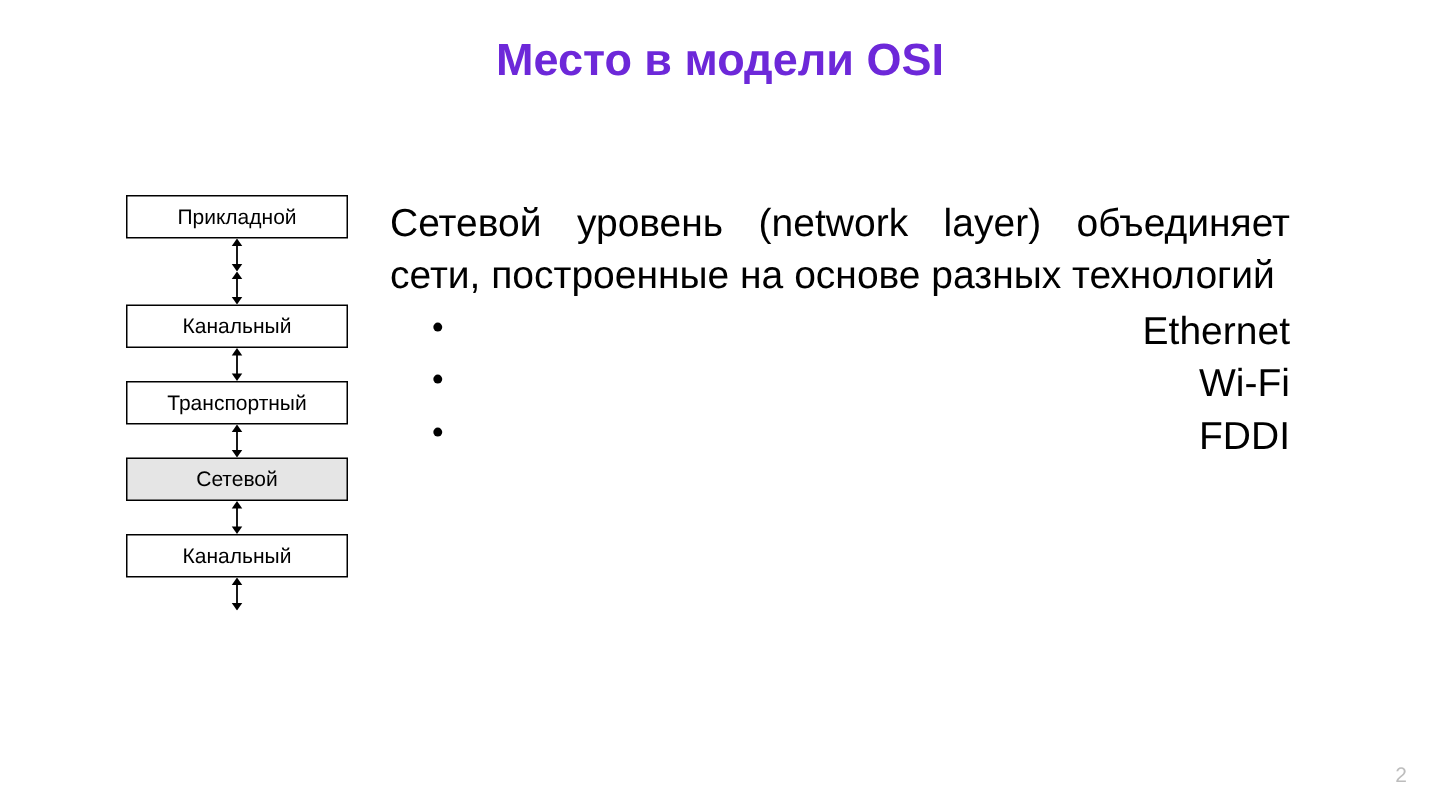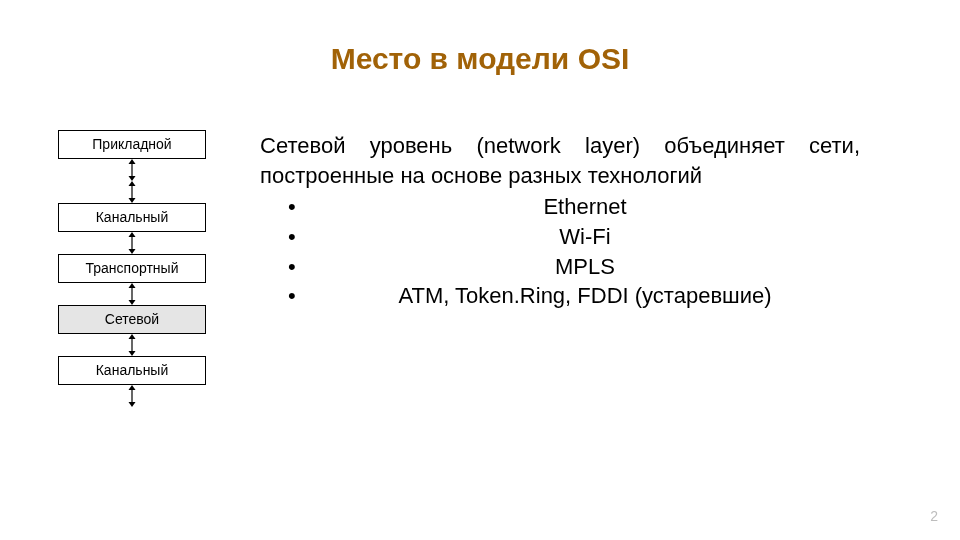--- a/index.html
+++ b/index.html
@@ -6,32 +6,32 @@
   body {
     width: 960px;
     height: 540px;
     background: #ffffff;
     font-family: Verdana, Geneva, sans-serif;
     position: relative;
     overflow: hidden;
   }
   .title {
     position: absolute;
-    top: 42px;
+    top: 24px;
     left: 0;
     width: 960px;
     text-align: center;
     font-size: 30px;
     font-weight: bold;
-    color: #a16207;
+    color: #6d28d9;
   }
   .stack {
     position: absolute;
     top: 130px;
-    left: 58px;
+    left: 84px;
     width: 148px;
   }
   .layer {
     border: 1px solid #000;
     text-align: center;
     font-size: 14px;
     padding: 5px 0 6px;
     background: #fff;
     color: #000;
   }
@@ -43,34 +43,34 @@
     display: flex;
     align-items: center;
     justify-content: center;
   }
   .connector svg { display: block; }
   .body-text {
     position: absolute;
     top: 131px;
     left: 260px;
     width: 600px;
-    font-size: 22px;
+    font-size: 26px;
     color: #000;
     line-height: 1.35;
     text-align: justify;
   }
   .bullets {
     list-style: none;
     margin-top: 2px;
     padding-left: 28px;
   }
   .bullets li {
     position: relative;
     padding-left: 22px;
-    text-align: center;
+    text-align: right;
   }
   .bullets li::before {
     content: "•";
     position: absolute;
     left: 0;
     top: 0;
     font-size: 22px;
     line-height: 1.35;
   }
   .page-num {
@@ -135,18 +135,17 @@
         <polygon points="6,22 2.5,17 9.5,17" fill="#000"></polygon>
       </svg>
     </div>
   </div>
 
 <div class="body-text">
   <div>Сетевой уровень (network layer) объединяет сети, построенные на основе разных технологий</div>
   <ul class="bullets">
       <li>Ethernet</li>
       <li>Wi-Fi</li>
-      <li>MPLS</li>
-      <li>ATM, Token.Ring, FDDI (устаревшие)</li>
+      <li>FDDI</li>
     </ul>
 </div>
 
 <div class="page-num">2</div>
 
 </body></html>

